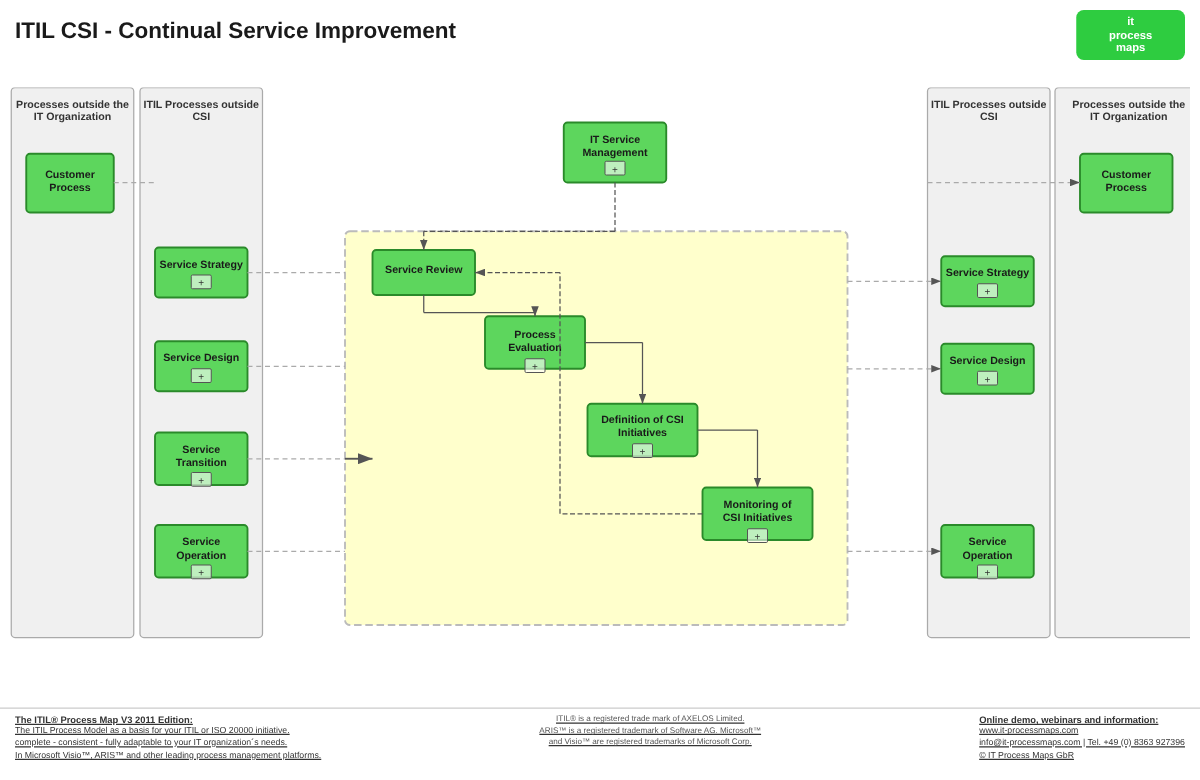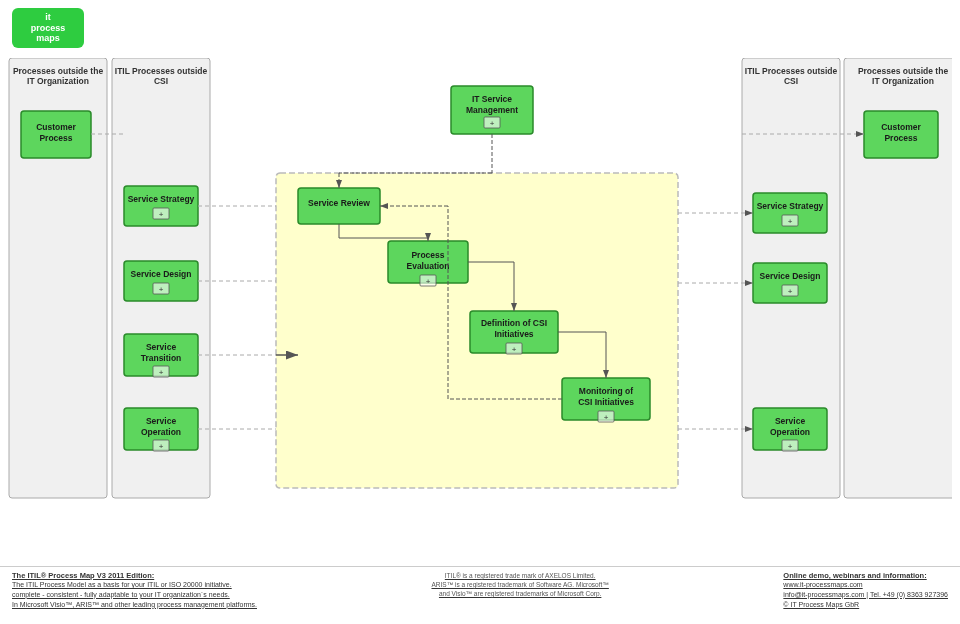--- a/index.html
+++ b/index.html
@@ -19,38 +19,38 @@
       justify-content: space-between;
       align-items: flex-start;
     }
     .title {
       font-size: 18px;
       font-weight: bold;
       color: #1a1a1a;
       padding-top: 6px;
     }
     .logo {
-      width: 72px;
+      width: 87px;
       height: 40px;
       background: #2ecc40;
       border-radius: 6px;
       display: flex;
       align-items: center;
       justify-content: center;
       color: white;
       font-size: 9px;
       font-weight: bold;
       text-align: center;
       line-height: 1.2;
     }
 
     
     .diagram {
       position: relative;
-      margin: 6px 8px;
+      margin: 18px 8px;
       height: 490px;
     }
 
     
     .arrows-svg {
       position: absolute;
       top: 0;
       left: 0;
       width: 100%;
       height: 100%;
@@ -75,20 +75,21 @@
     }
     .footer-left { max-width: 360px; }
     .footer-center { max-width: 240px; text-align: center; }
     .footer-right { text-align: left; max-width: 240px; }
     .footer-bold { font-weight: bold; font-size: 7.5px; }
   </style>
 </head>
 <body>
 
 <div class="header">
+  <span class="title">ITIL CSI - Continual Service Improvement</span>
   <div class="logo">
     <span>it<br>process<br>maps</span>
   </div>
 </div>
 
 <div class="diagram">
 
   <svg class="arrows-svg">
 
     <rect x="1" y="0" width="98" height="440" fill="#f0f0f0" stroke="#aaa" stroke-width="1" rx="3"></rect>

